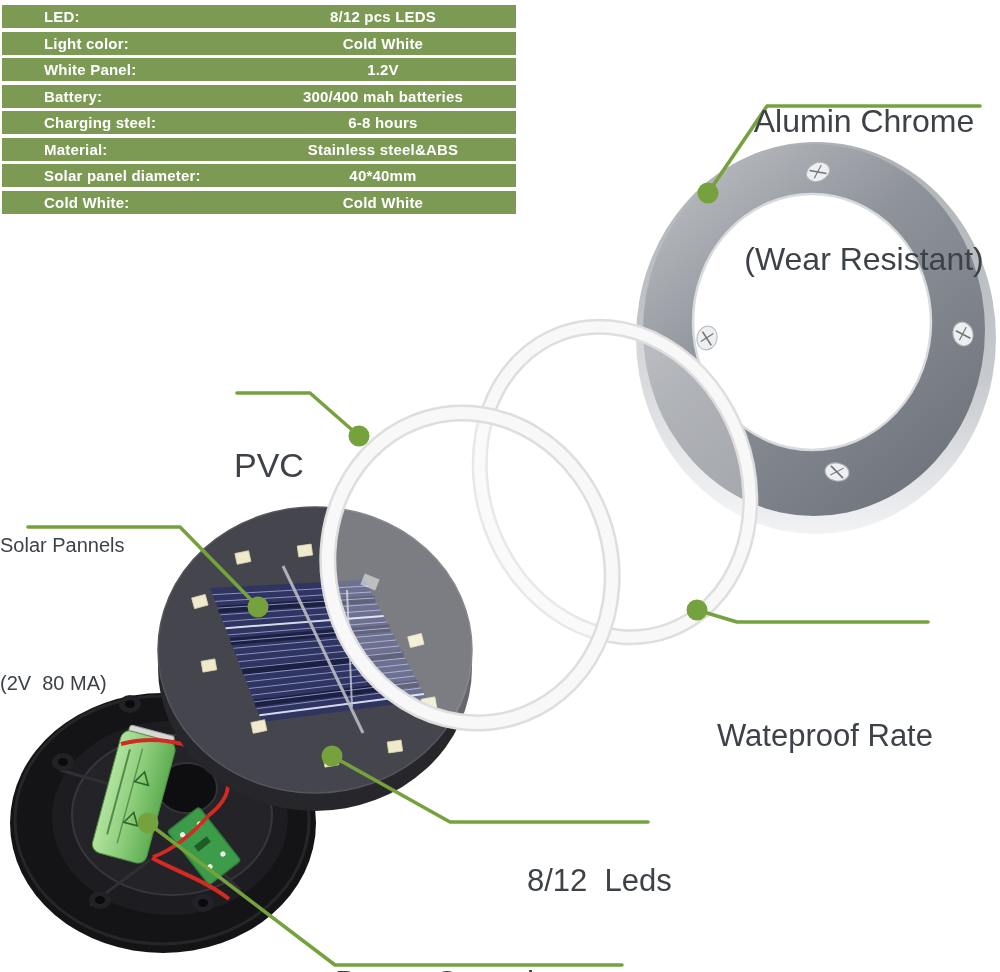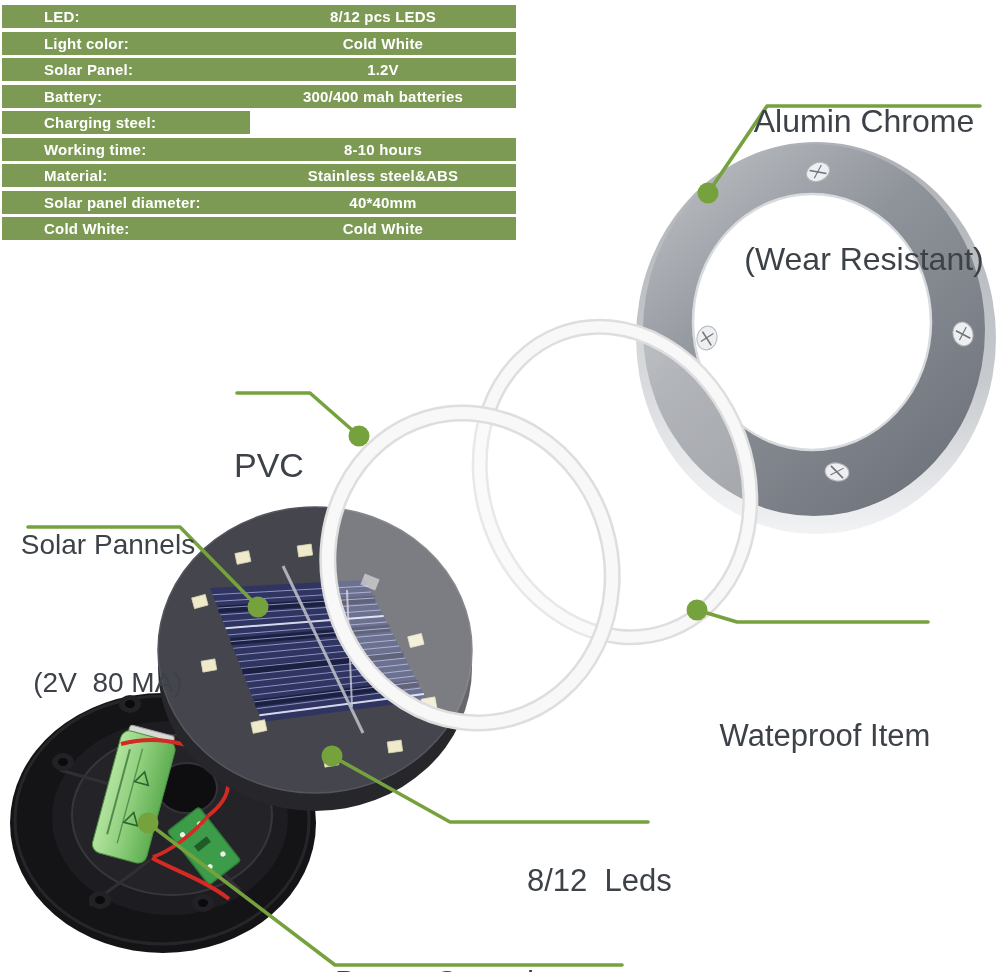--- a/index.html
+++ b/index.html
@@ -11,21 +11,21 @@
   .spec-row{display:flex;height:23px;}
   .spec-cell{background:#7d9a55;color:#ffffff;font-size:15px;font-weight:700;line-height:23px;height:23px;
              letter-spacing:.2px;white-space:nowrap;overflow:hidden;}
   .spec-label{width:248px;padding-left:42px;box-sizing:border-box;}
   .spec-value{flex:1;text-align:center;}
   
   .lbl{position:absolute;color:#3d4248;white-space:pre;line-height:46px;}
   .lbl div{margin:0;}
   .lbl-alumin{left:698px;top:6px;width:332px;text-align:center;font-size:32px;}
   .lbl-pvc{left:234px;top:350px;font-size:34px;}
-  .lbl-solar{left:0px;top:430px;width:216px;text-align:center;font-size:28px;}
+  .lbl-solar{left:0px;top:430px;width:216px;font-size:20px;}
   .lbl-wateproof{left:650px;top:626px;width:350px;text-align:center;font-size:31px;line-height:44px;}
   .lbl-leds{left:527px;top:766px;font-size:31px;}
   .lbl-battery{left:335px;top:860px;font-size:32px;line-height:49px;}
 </style>
 </head>
 <body>
 
 <div class="stage">
 
   <svg class="diagram-svg" width="1000" height="972" viewBox="0 0 1000 972">
@@ -196,33 +196,30 @@
   <div class="spec-table">
     <div class="spec-row">
         <div class="spec-cell spec-label">LED:</div>
         <div class="spec-cell spec-value">8/12 pcs LEDS</div>
       </div>
     <div class="spec-row">
         <div class="spec-cell spec-label">Light color:</div>
         <div class="spec-cell spec-value">Cold White</div>
       </div>
     <div class="spec-row">
-        <div class="spec-cell spec-label">Solar Panel:</div>
+        <div class="spec-cell spec-label">White Panel:</div>
         <div class="spec-cell spec-value">1.2V</div>
       </div>
     <div class="spec-row">
         <div class="spec-cell spec-label">Battery:</div>
         <div class="spec-cell spec-value">300/400 mah batteries</div>
       </div>
     <div class="spec-row">
         <div class="spec-cell spec-label">Charging steel:</div>
-      </div>
-    <div class="spec-row">
-        <div class="spec-cell spec-label">Working time:</div>
-        <div class="spec-cell spec-value">8-10 hours</div>
+        <div class="spec-cell spec-value">6-8 hours</div>
       </div>
     <div class="spec-row">
         <div class="spec-cell spec-label">Material:</div>
         <div class="spec-cell spec-value">Stainless steel&amp;ABS</div>
       </div>
     <div class="spec-row">
         <div class="spec-cell spec-label">Solar panel diameter:</div>
         <div class="spec-cell spec-value">40*40mm</div>
       </div>
     <div class="spec-row">
@@ -236,21 +233,21 @@
     <div>(Wear Resistant)</div>
   </div>
   <div class="lbl lbl-pvc">
     <div>PVC</div>
   </div>
   <div class="lbl lbl-solar">
     <div>Solar Pannels</div>
     <div>(2V  80 MA)</div>
   </div>
   <div class="lbl lbl-wateproof">
-    <div>Wateproof Item</div>
+    <div>Wateproof Rate</div>
   </div>
   <div class="lbl lbl-leds">
     <div>8/12  Leds</div>
   </div>
   <div class="lbl lbl-battery">
     <div class="l1">Battey Capacity</div>
     
   </div>
 
 </div>

